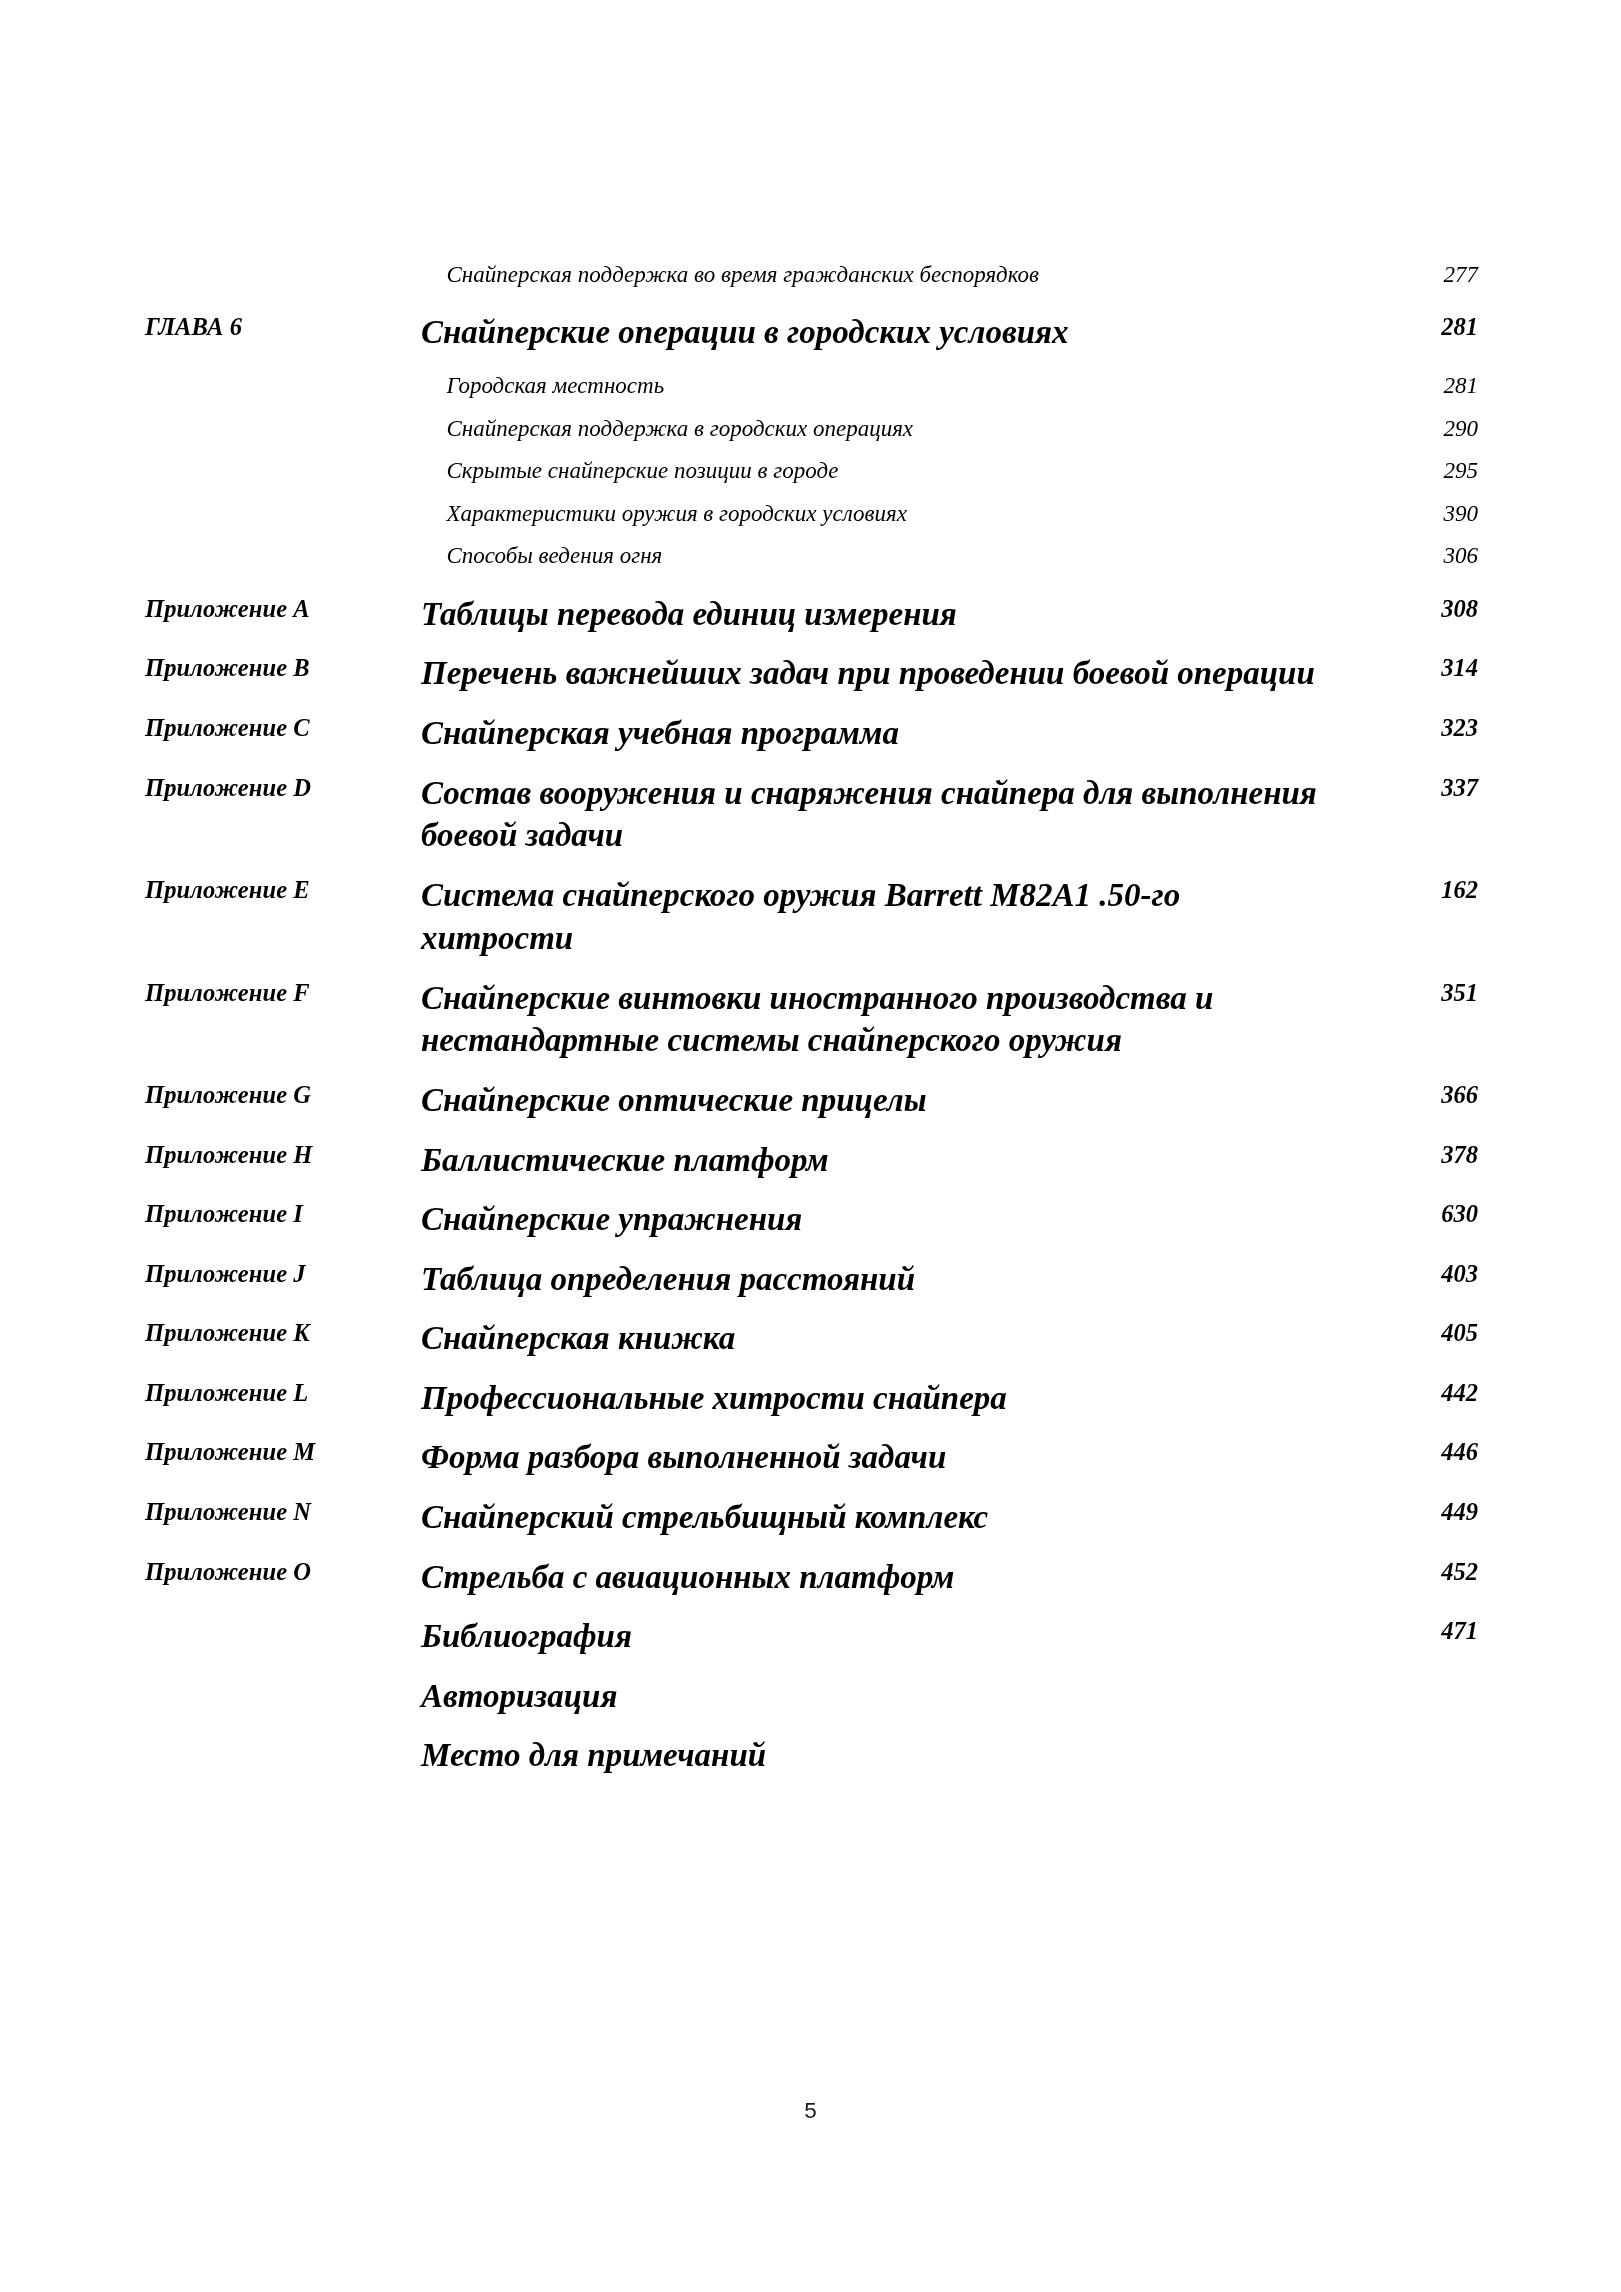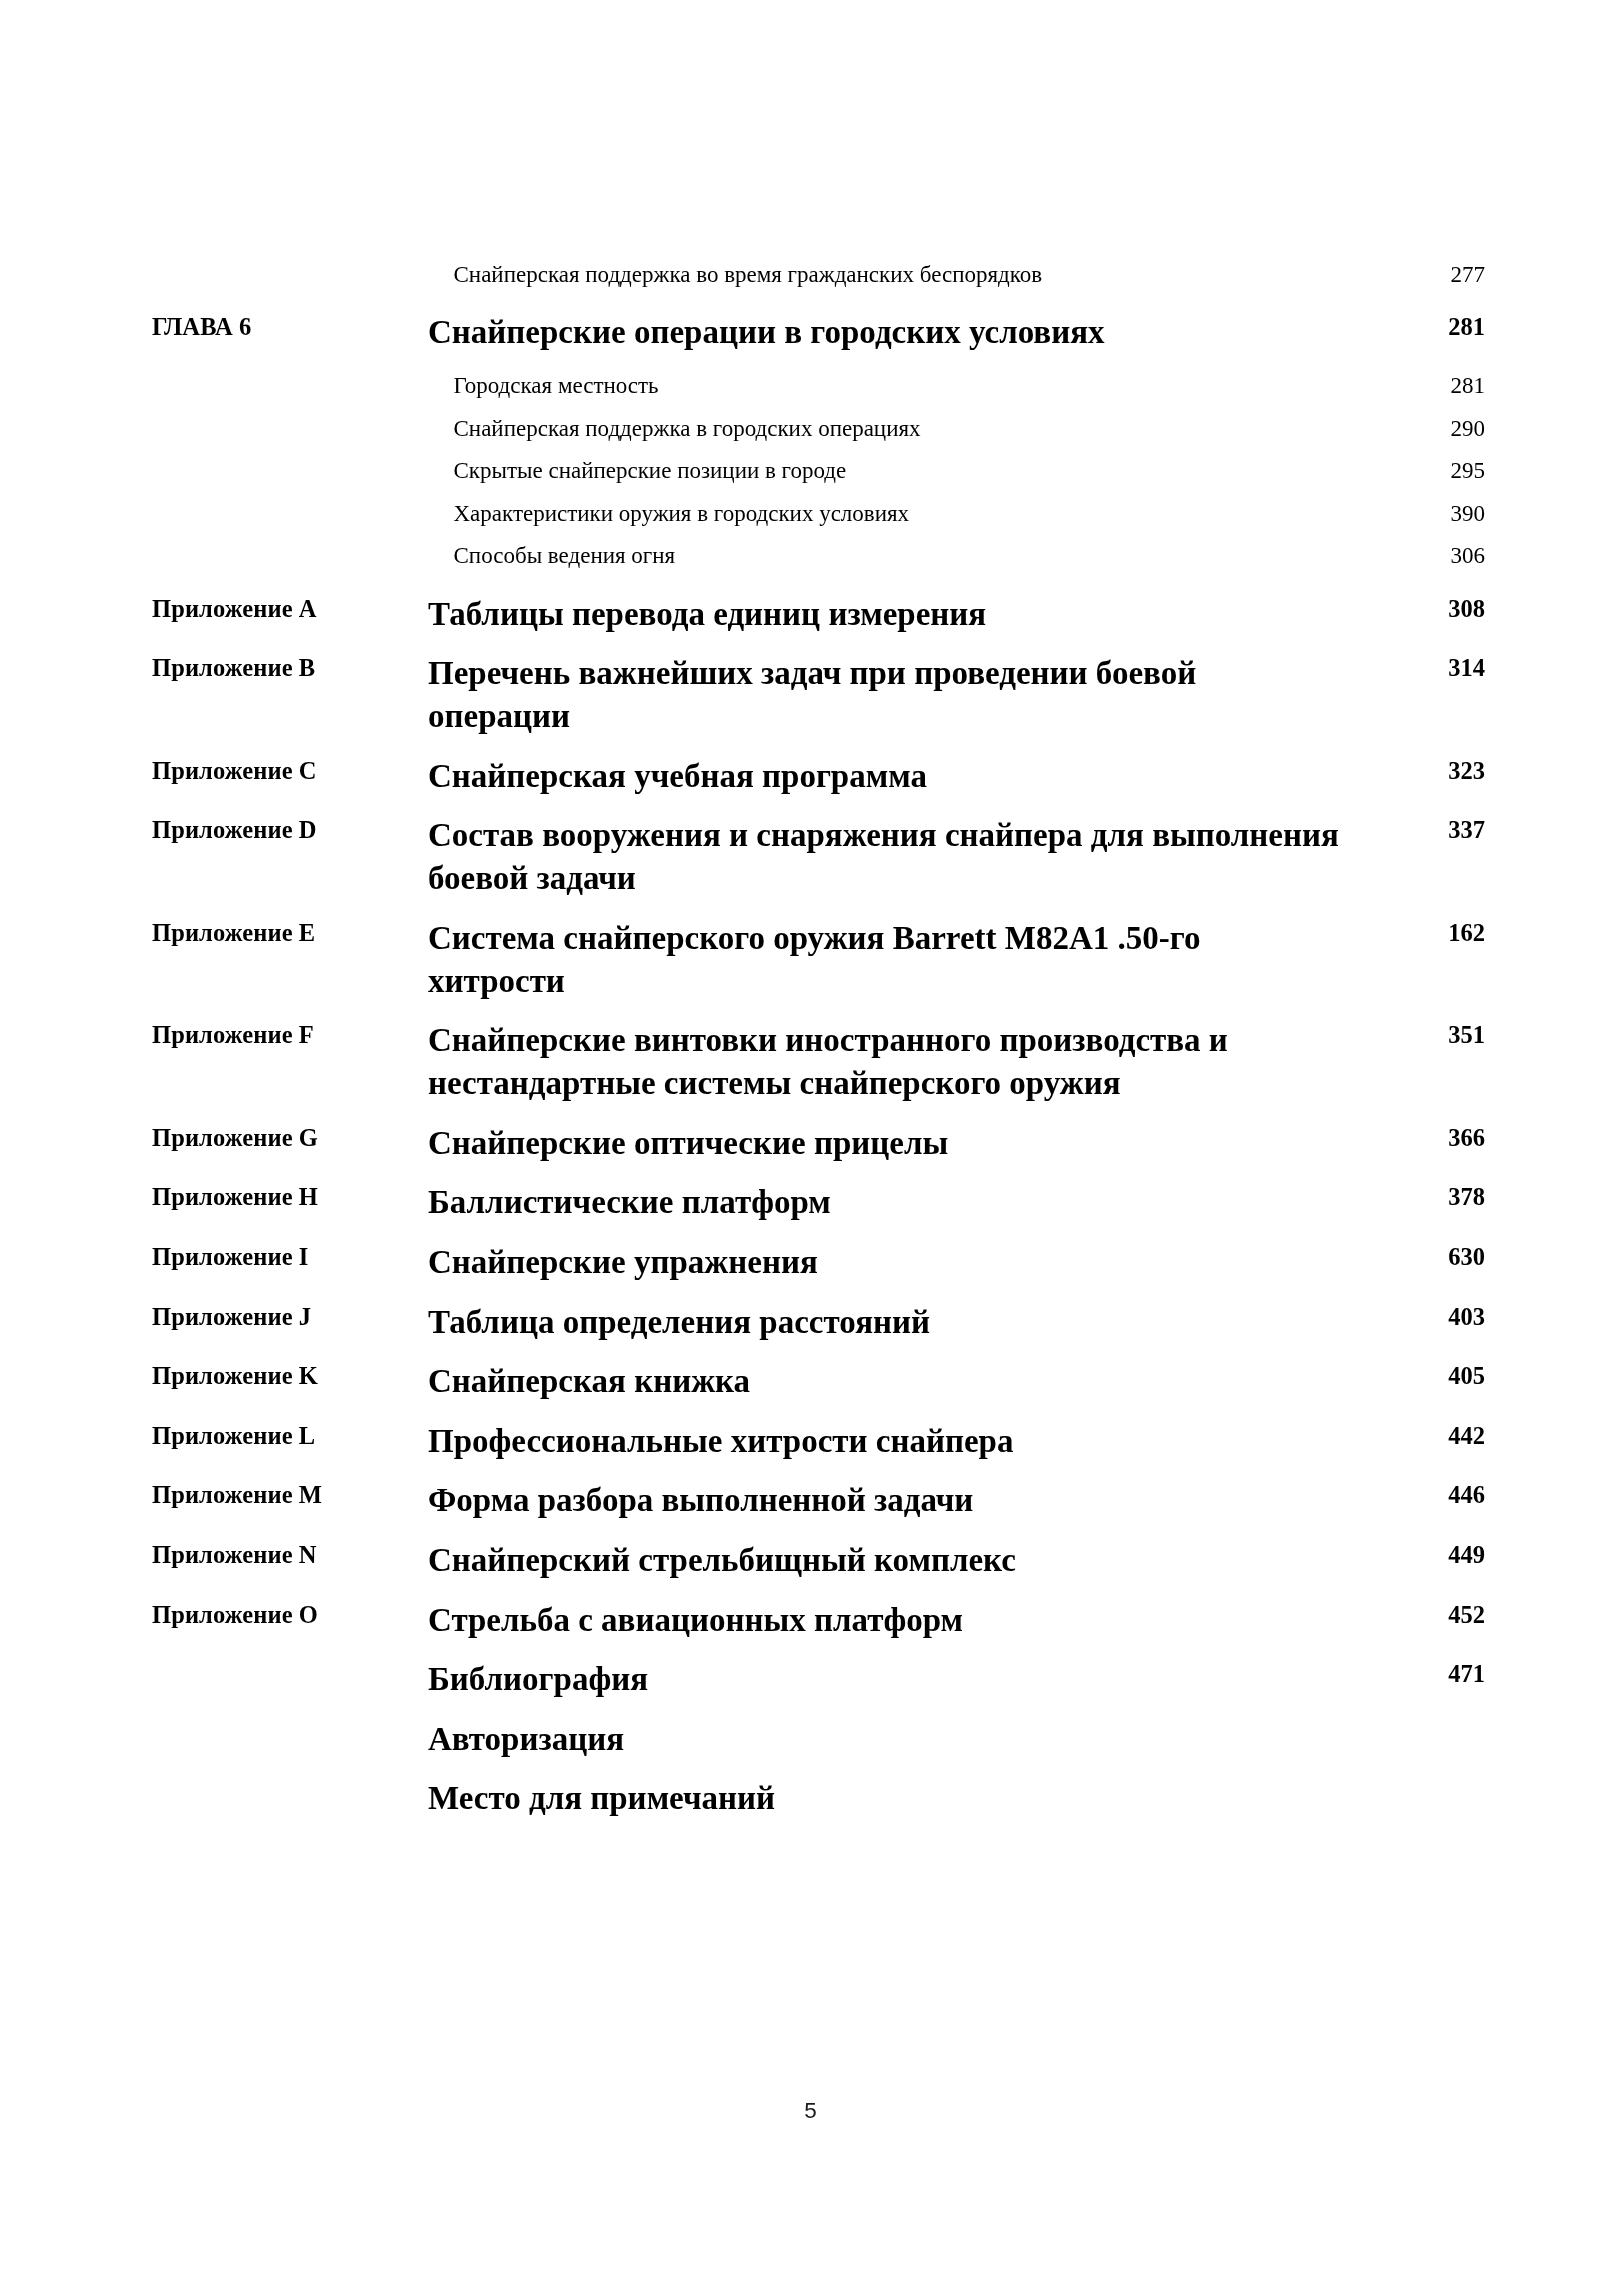--- a/index.html
+++ b/index.html
@@ -19,23 +19,24 @@
 
   .page {
     position: absolute;
     inset: 0;
     box-sizing: border-box;
   }
 
   
   .toc {
     position: absolute;
-    left: 152px;
+    left: 145px;
     top: 260px;
     width: 1333px;
+    font-style: italic;
   }
 
   .toc-row {
     display: flex;
     align-items: flex-start;
     width: 100%;
     margin-bottom: 16.7px;
   }
 
   .col-label {

